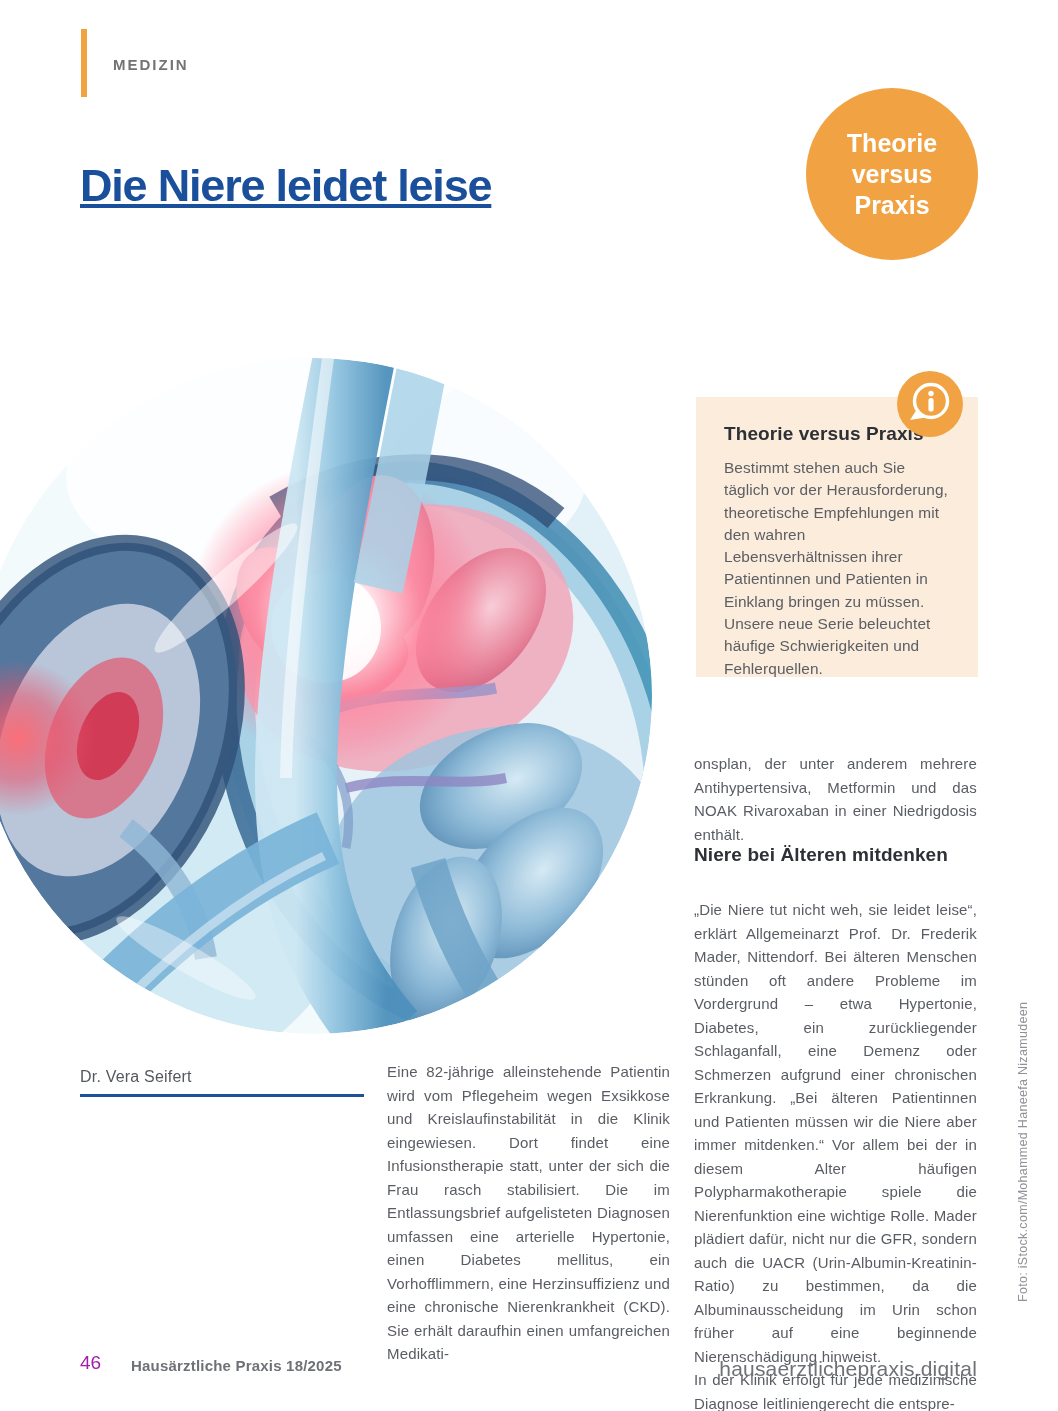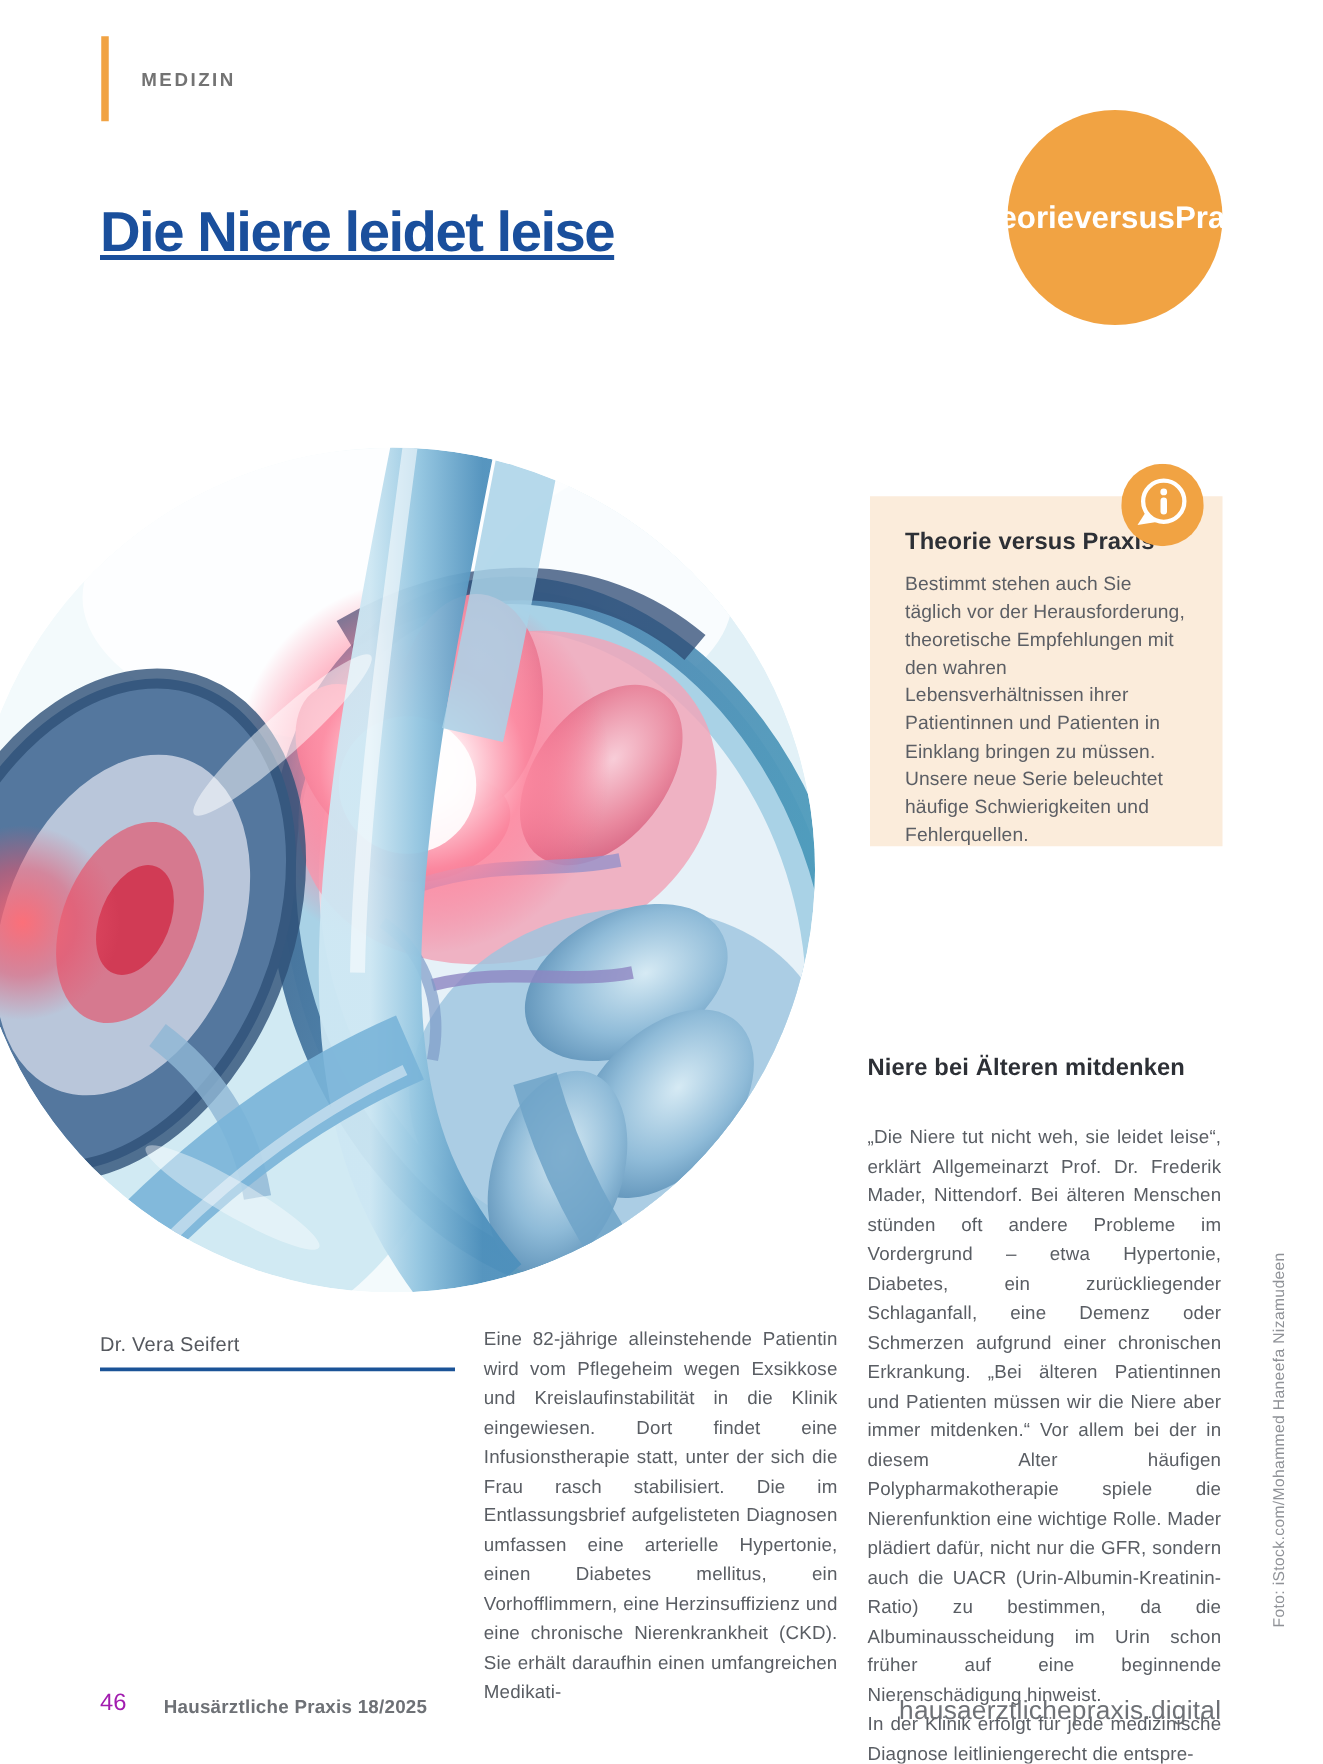--- a/index.html
+++ b/index.html
@@ -23,21 +23,21 @@
   
   .kicker-bar{position:absolute;left:81px;top:29px;width:6px;height:68px;background:var(--orange);}
   .kicker{position:absolute;left:113px;top:56px;font-size:15px;font-weight:700;letter-spacing:2px;color:#737373;}
   
   .title{position:absolute;left:80px;top:160px;width:640px;
     font-size:45px;font-weight:700;letter-spacing:-1.2px;color:var(--title-blue);text-decoration:underline;}
   .intro{position:absolute;left:82px;top:261px;width:596px;
     font-size:19.5px;line-height:30px;color:#54575D;letter-spacing:0.1px;}
   
   .badge{position:absolute;left:806px;top:88px;width:172px;height:172px;border-radius:50%;
-    background:var(--orange);display:flex;flex-direction:row;align-items:center;justify-content:center;}
+    background:var(--orange);display:flex;flex-direction:column;align-items:center;justify-content:center;}
   .badge span{display:block;color:#ffffff;font-size:25px;line-height:31px;font-weight:700;text-align:center;}
   
   .hero{position:absolute;left:-24px;top:358px;width:676px;height:676px;border-radius:50%;overflow:hidden;}
   .hero svg{display:block;}
   
   .infobox{position:absolute;left:696px;top:397px;width:282px;height:280px;background:var(--infobox-bg);
     padding:26px 26px 0 28px;}
   .infobox h3{font-size:19px;font-weight:700;color:var(--heading-dark);margin-bottom:12px;letter-spacing:0.1px;}
   .infobox p{font-size:15.4px;line-height:22.3px;color:#5B5E64;letter-spacing:0.1px;}
   .info-icon{position:absolute;left:897px;top:371px;width:66px;height:66px;}
@@ -179,20 +179,21 @@
   <div class="info-icon">
     <svg width="66" height="66" viewBox="0 0 66 66" aria-hidden="true">
       <circle cx="33" cy="33" r="33" fill="#F1A343"></circle>
       <polygon points="13,49 22,35 32,46" fill="#FFFFFF"></polygon>
       <circle cx="34" cy="30" r="16.5" fill="#F1A343" stroke="#FFFFFF" stroke-width="3.4"></circle>
       <circle cx="34" cy="22.5" r="2.7" fill="#FFFFFF"></circle>
       <rect x="31.4" y="27" width="5.2" height="13.5" rx="2.6" fill="#FFFFFF"></rect>
     </svg>
   </div>
 
+  <p class="col col-right-1">onsplan, der unter anderem mehrere Antihypertensiva, Metformin und das NOAK Rivaroxaban in einer Niedrigdosis enthält.</p>
   <h2 class="col-heading">Niere bei Älteren mitdenken</h2>
   <div class="col col-right-2">
     <p>„Die Niere tut nicht weh, sie leidet leise“, erklärt Allgemeinarzt Prof. Dr. Frederik Mader, Nittendorf. Bei älteren Menschen stünden oft andere Probleme im Vordergrund – etwa Hypertonie, Diabetes, ein zurückliegender Schlaganfall, eine Demenz oder Schmerzen aufgrund einer chronischen Erkrankung. „Bei älteren Patientinnen und Patienten müssen wir die Niere aber immer mitdenken.“ Vor allem bei der in diesem Alter häufigen Polypharmakotherapie spiele die Nierenfunktion eine wichtige Rolle. Mader plädiert dafür, nicht nur die GFR, sondern auch die UACR (Urin-Albumin-Kreatinin-Ratio) zu bestimmen, da die Albuminausscheidung im Urin schon früher auf eine beginnende Nierenschädigung hinweist.</p>
     <p>In der Klinik erfolgt für jede medizinische Diagnose leitliniengerecht die entspre-</p>
   </div>
   <p class="col col-mid">Eine 82-jährige alleinstehende Patientin wird vom Pflegeheim wegen Exsikkose und Kreislaufinstabilität in die Klinik eingewiesen. Dort findet eine Infusionstherapie statt, unter der sich die Frau rasch stabilisiert. Die im Entlassungsbrief aufgelisteten Diagnosen umfassen eine arterielle Hypertonie, einen Diabetes mellitus, ein Vorhofflimmern, eine Herzinsuffizienz und eine chronische Nierenkrankheit (CKD). Sie erhält daraufhin einen umfangreichen Medikati-</p>
 
   <div class="caption">Dr. Vera Seifert</div>
   <div class="caption-rule"></div>
 

